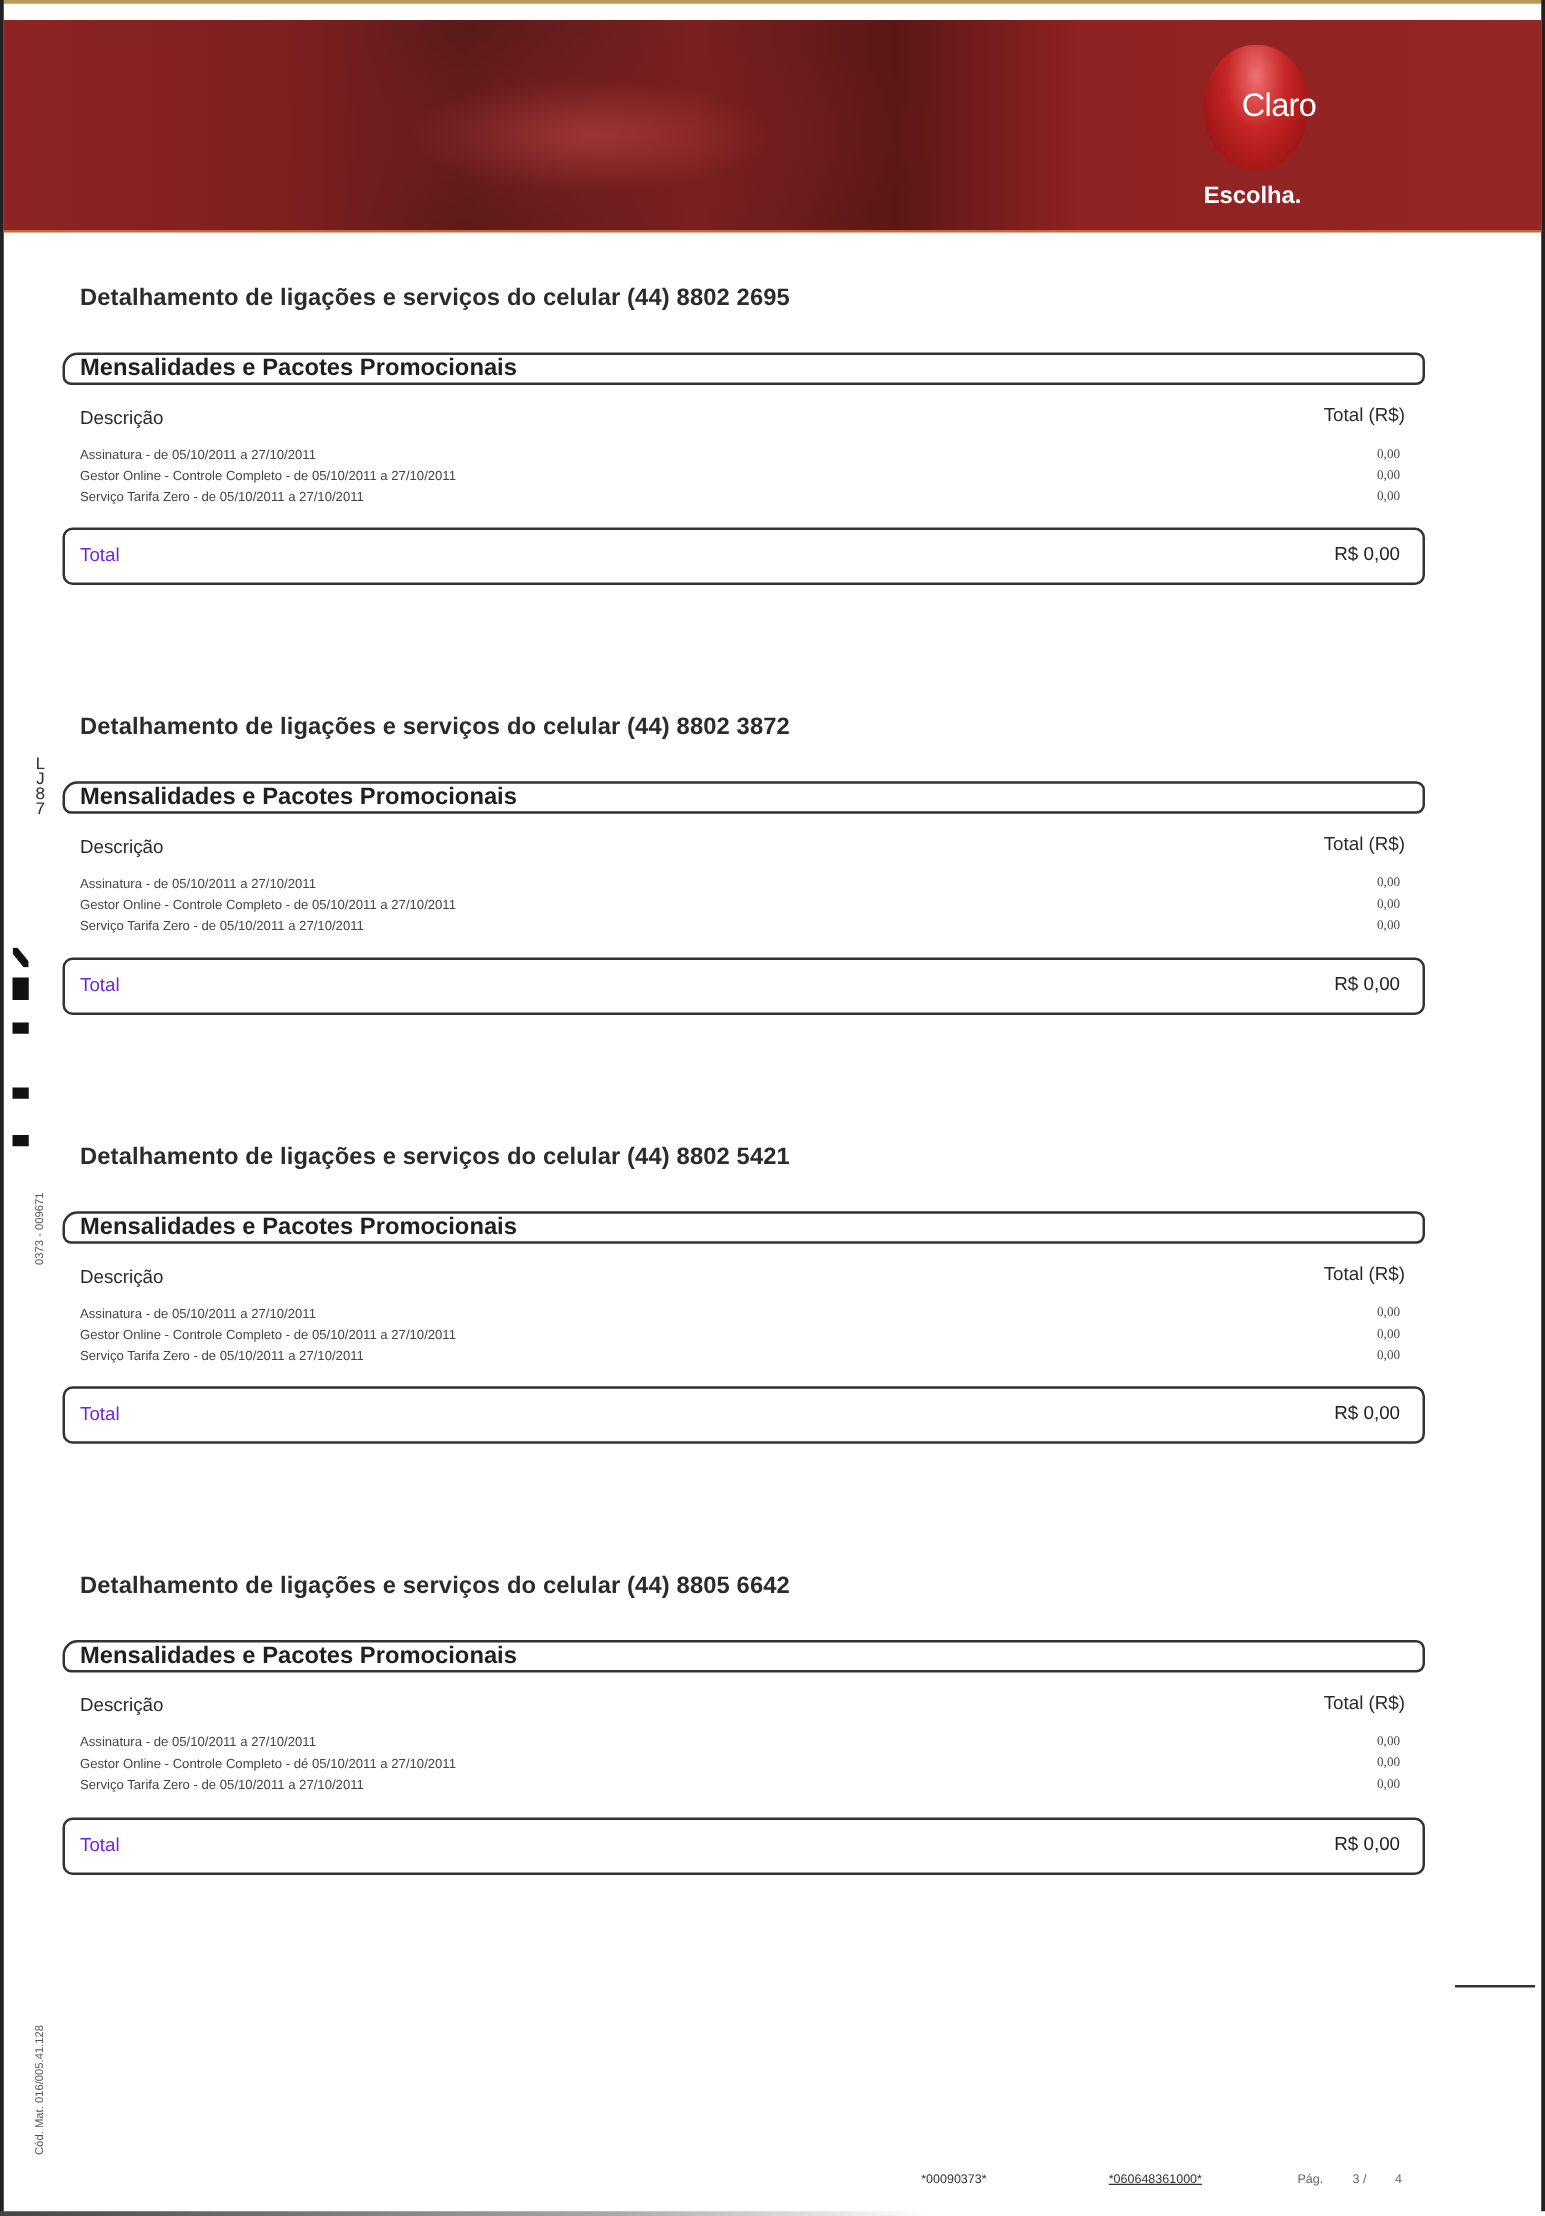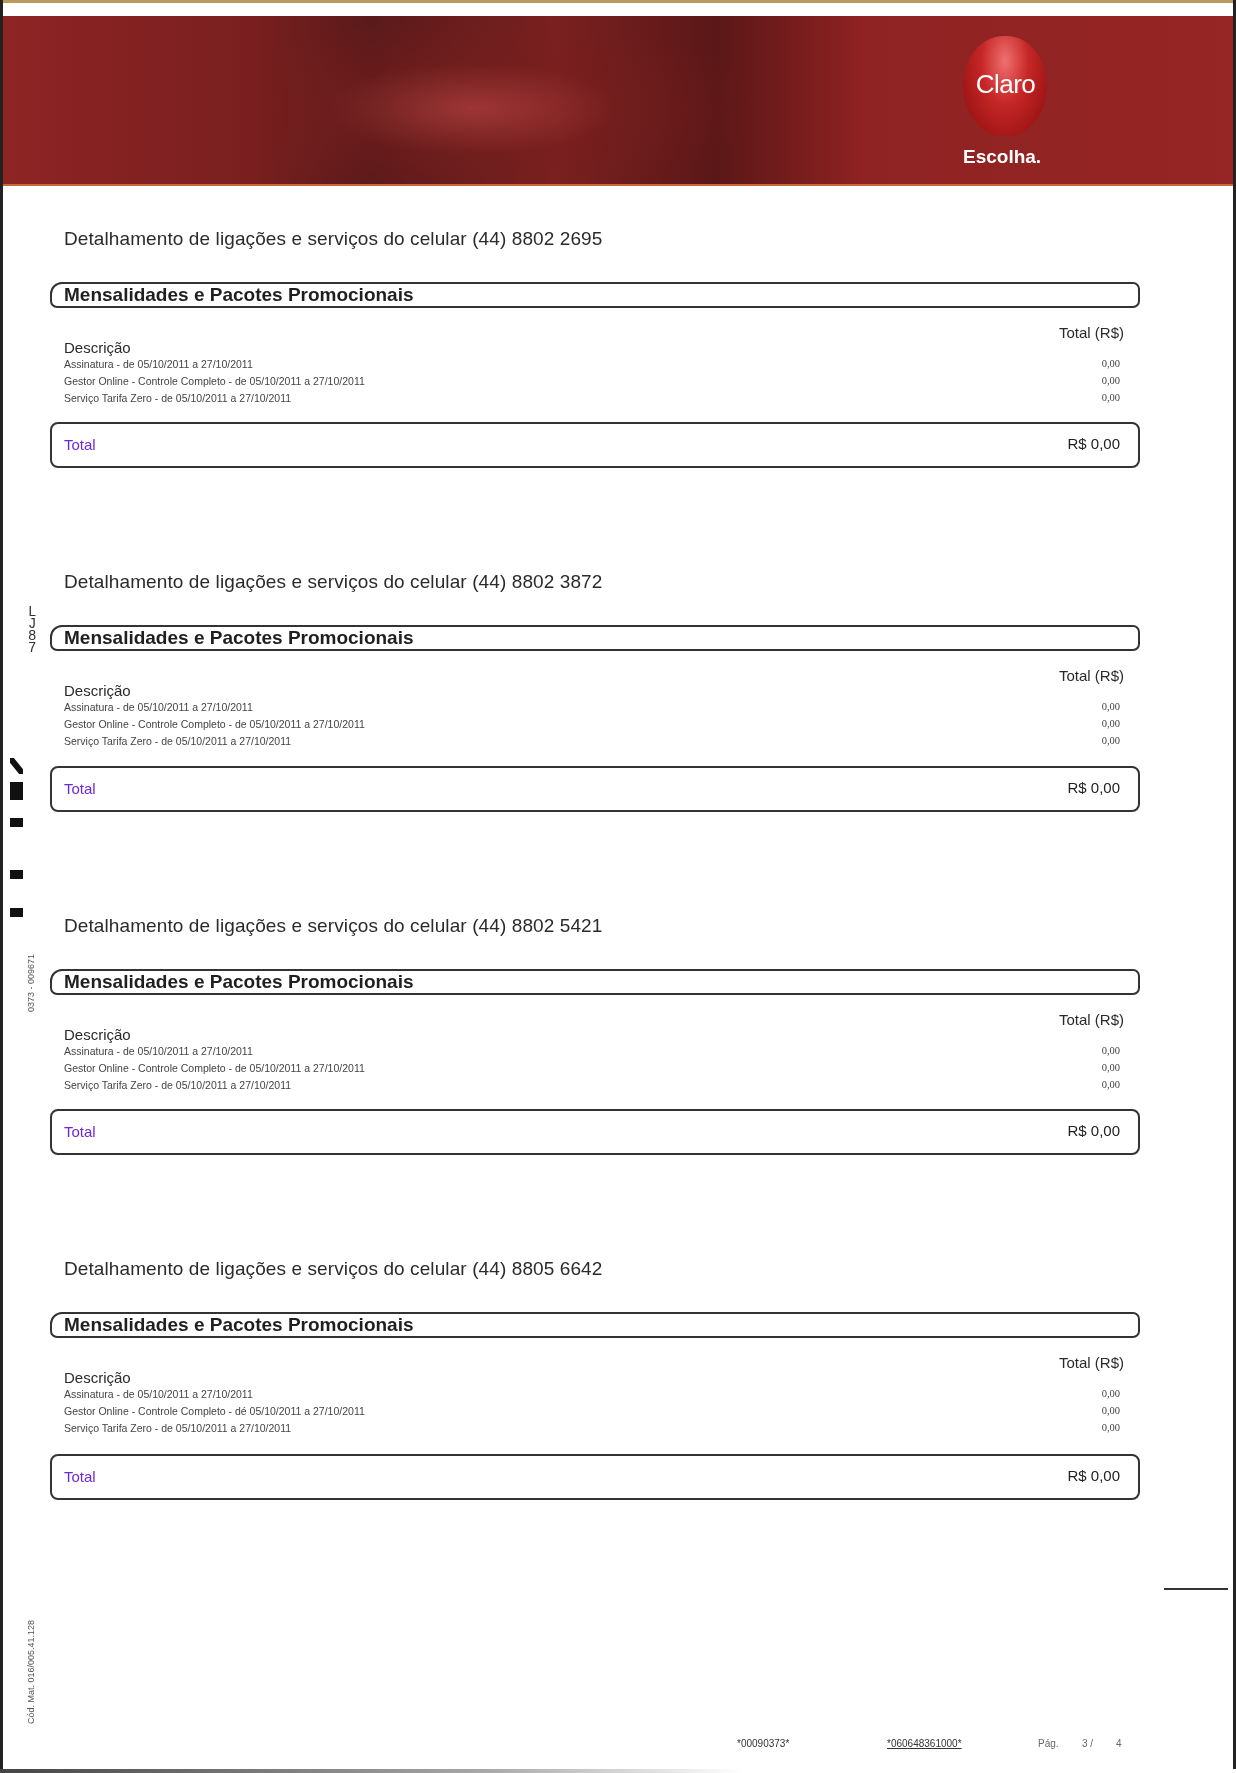--- a/index.html
+++ b/index.html
@@ -8,36 +8,36 @@
   .left-edge { position:absolute; left:0; top:0; width:3px; height:1773px; background:#222; }
   .right-edge { position:absolute; right:0; top:0; width:3px; height:1773px; background:#222; }
   .top-strip { position:absolute; left:0; top:0; width:1236px; height:3px; background:#b89a5c; }
   .bottom-strip { position:absolute; left:0; bottom:0; width:1236px; height:4px; background:linear-gradient(90deg,#444,#aaa 40%,#fff 60%); }
 
   .banner { position:absolute; left:3px; top:16px; width:1230px; height:168px;
             background:linear-gradient(90deg,#8e2424 0%,#7a1f1f 20%,#5a1a1a 30%,#7a2020 45%,#5b1717 58%,#8f2222 70%,#962525 100%);
             border-bottom:2px solid #c46a3a; }
   .banner .photo { position:absolute; left:230px; top:0; width:530px; height:168px;
             background:radial-gradient(ellipse at 45% 55%, rgba(190,70,70,0.6) 0%, rgba(120,30,30,0.4) 35%, rgba(60,15,15,0.0) 70%); }
-  .logo-wrap { position:absolute; left:955px; top:20px; width:95px; height:135px; text-align:center; }
+  .logo-wrap { position:absolute; left:955px; top:20px; width:95px; height:135px; text-align:right; }
   .logo-drop { position:absolute; left:5px; top:0; width:84px; height:100px; border-radius:50%/52%;
                background:radial-gradient(ellipse at 50% 25%, #f07070 0%, #c62626 40%, #9d1414 80%); }
   .logo-text { position:absolute; left:0; top:33px; width:95px; font-family:"Liberation Sans", sans-serif;
                font-size:26px; color:#fff; letter-spacing:-0.5px; }
   .tagline { position:absolute; left:963px; top:146px; font-family:"Liberation Sans", sans-serif;
              font-size:19px; font-weight:bold; color:#fff; }
 
   .section { position:absolute; left:0; width:1236px; }
-  .sec-title { position:absolute; left:64px; top:0; font-size:19px; font-weight:normal; color:#2b2b2b;
+  .sec-title { position:absolute; left:64px; top:0; font-size:19px; font-weight:bold; color:#2b2b2b;
                font-family:"Liberation Sans", sans-serif; letter-spacing:0.1px; }
   .pkg-box { position:absolute; left:50px; top:54px; width:1086px; height:22px; border:2px solid #333;
              border-radius:7px; border-top-left-radius:12px; }
   .pkg-title { position:absolute; left:12px; top:0px; font-size:19px; font-weight:bold; color:#1f1f1f;
                font-family:"Liberation Sans", sans-serif; line-height:22px; }
-  .desc-head { position:absolute; left:64px; top:98px; font-size:15px; color:#2a2a2a; font-family:"Liberation Sans", sans-serif;margin-top:13px; }
+  .desc-head { position:absolute; left:64px; top:98px; font-size:15px; color:#2a2a2a; font-family:"Liberation Sans", sans-serif; }
   .total-head { position:absolute; right:112px; top:96px; font-size:15px; color:#2a2a2a; font-family:"Liberation Sans", sans-serif;margin-left:22px; }
   .item { position:absolute; left:64px; font-size:10.5px; color:#444; font-family:"Liberation Sans", sans-serif; }
   .item-val { position:absolute; right:116px; font-size:10.5px; color:#444; font-family:"Liberation Serif", serif; }
   .total-box { position:absolute; left:50px; top:170px; width:1086px; height:42px; border:2px solid #333; border-radius:8px; }
   .total-label { position:absolute; left:12px; top:12px; font-size:15px; color:#6d28d9; font-family:"Liberation Sans", sans-serif; }
   .total-value { position:absolute; right:18px; top:11px; font-size:15px; color:#222; font-family:"Liberation Sans", sans-serif; }
 
   .side-code { position:absolute; left:28px; top:606px; font-family:Liberation Mono, monospace; font-size:14px;
                line-height:12px; color:#333; width:12px; word-break:break-all; }
   .side-mark { position:absolute; left:10px; background:#111; }

